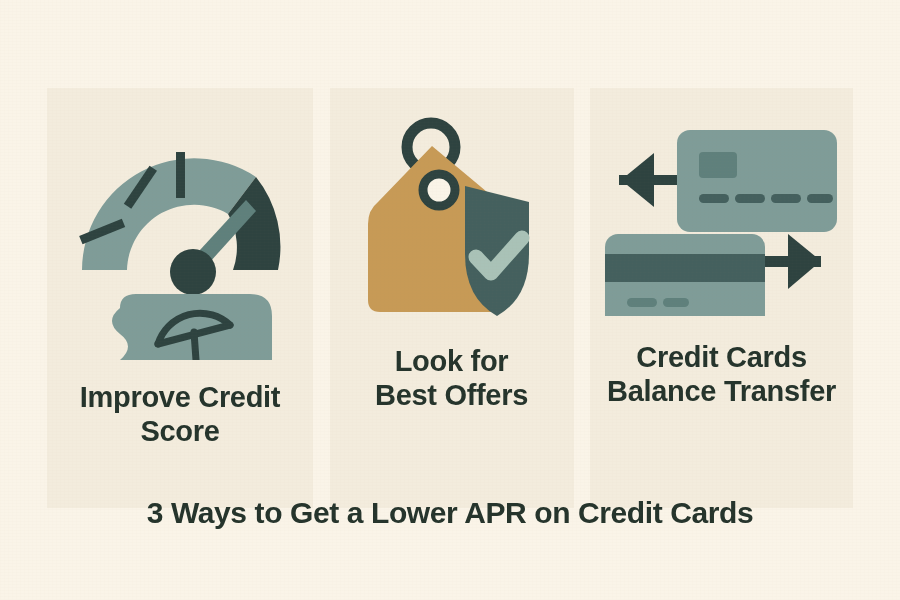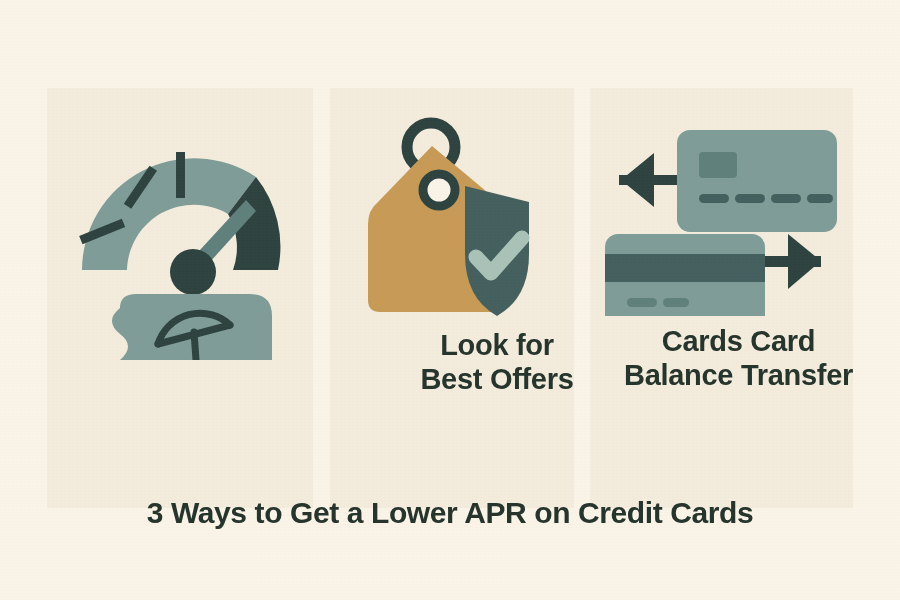--- a/index.html
+++ b/index.html
@@ -27,21 +27,22 @@
     width: 806px;
     height: 420px;
     display: flex;
     justify-content: space-between;
   }
   .panel {
     background: #f3ecdd;
     position: relative;
     display: flex;
     flex-direction: column;
-    align-items: flex-end;
+    align-items: center;
+    gap: 16px;
   }
   .panel-1 { width: 266px; }
   .panel-2 { width: 244px; }
   .panel-3 { width: 263px; }
 
   .art {
     width: 100%;
     display: flex;
     align-items: flex-start;
     justify-content: center;
@@ -107,20 +108,22 @@
           <circle cx="133" cy="162" r="23" fill="#2e4340"></circle>
 
           <path d="M 60 198 q 0 -14 16 -14 L 190 184 q 22 0 22 22 L 212 250 L 60 250 q 16 -14 0 -26 q -16 -13 0 -26 Z" fill="#7f9c98"></path>
           <g fill="none" stroke="#2e4340" stroke-width="7" stroke-linecap="round" stroke-linejoin="round">
             <path d="M 98 234 A 44 44 0 0 1 170 215"></path>
             <path d="M 98 234 L 170 215"></path>
             <path d="M 134 222 L 136 250"></path>
           </g>
         </svg>
       </div>
+      <div class="card-label">Improve Credit
+Score</div>
     </div>
 
     <div class="panel panel-2">
       <div class="art">
         <svg width="210" height="210" viewBox="0 0 210 210">
 
           <circle cx="84" cy="33" r="24" fill="none" stroke="#2e4340" stroke-width="11"></circle>
 
           <path d="M 85 32 L 152 88 q 10 8 10 22 L 162 186 q 0 12 -12 12 L 33 198 q -12 0 -12 -12 L 21 110 q 0 -14 10 -22 Z" fill="#c79a56"></path>
 
@@ -158,21 +161,21 @@
           </g>
 
           <rect x="6" y="118" width="160" height="102" rx="13" fill="#7f9c98"></rect>
           <rect x="6" y="138" width="160" height="28" fill="#44605e"></rect>
           <g fill="#5f807c">
             <rect x="28" y="182" width="30" height="9" rx="4.5"></rect>
             <rect x="64" y="182" width="26" height="9" rx="4.5"></rect>
           </g>
         </svg>
       </div>
-      <div class="card-label">Cards Card
+      <div class="card-label">Credit Cards
 Balance Transfer</div>
     </div>
 
   </div>
 
   <div class="footer-caption">3 Ways to Get a Lower APR on Credit Cards</div>
 
   <div class="grain"></div>
 </div>
 

